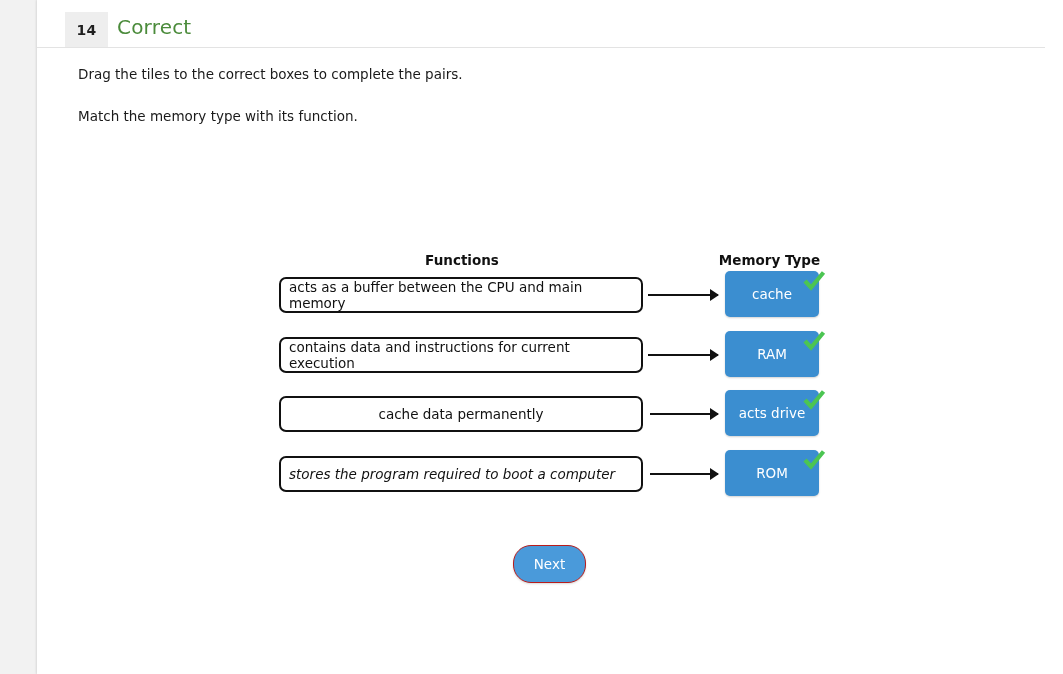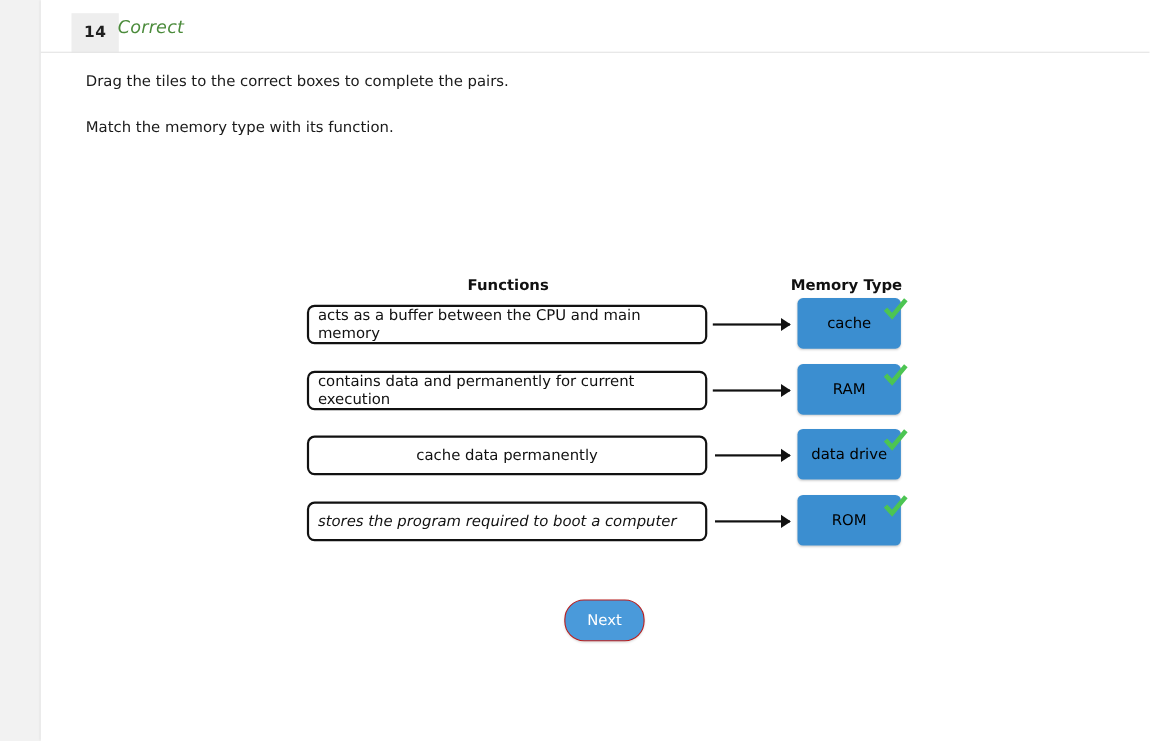--- a/index.html
+++ b/index.html
@@ -48,26 +48,25 @@
     align-items: center;
     justify-content: center;
     font-size: 14px;
     font-weight: bold;
     color: #1f1f1f;
     letter-spacing: .3px;
     margin-left: 14px;
   }
   .status-label {
     position: absolute;
-    left: 70px; top: 15px;
-    font-size: 16px;
+    left: 80px; top: 15px;
+    font-size: 20px;
     color: #4b8b3b;
     font-weight: normal;
     letter-spacing: .2px;
-    font-style: italic;
   }
   .header-rule {
     position: absolute;
     left: 37px; top: 47px;
     width: 1008px;
     height: 1px;
     background: #e3e3e3;
   }
   
   .instructions {
@@ -146,21 +145,21 @@
     border-bottom: 6px solid transparent;
     border-left: 9px solid #111;
   }
   
   .mem-tile {
     position: absolute;
     width: 94px;
     height: 46px;
     border-radius: 5px;
     background: #3b8ed0;
-    color: #000000;
+    color: #ffffff;
     display: flex;
     align-items: center;
     justify-content: center;
     font-size: 13.5px;
     box-shadow: 0 1px 2px rgba(0,0,0,0.18);
   }
   .check-icon {
     position: absolute;
     width: 26px;
     height: 26px;
@@ -205,21 +204,21 @@
     <div class="col-header memtype">Memory Type</div>
     <div id="rows-host">
         <div class="row" style="top: 277px;">
           <div class="fn-box fill">acts as a buffer between the CPU and main memory</div>
           <div class="arrow" style="left: 648px; width: 70px;">
             <div class="shaft"></div>
             <div class="head"></div>
           </div>
         </div>
         <div class="row" style="top: 337px;">
-          <div class="fn-box fill">contains data and permanently for current execution</div>
+          <div class="fn-box fill">contains data and instructions for current execution</div>
           <div class="arrow" style="left: 648px; width: 70px;">
             <div class="shaft"></div>
             <div class="head"></div>
           </div>
         </div>
         <div class="row" style="top: 396px;">
           <div class="fn-box center">cache data permanently</div>
           <div class="arrow" style="left: 650px; width: 68px;">
             <div class="shaft"></div>
             <div class="head"></div>
@@ -234,21 +233,21 @@
         </div>
       </div>
   <div class="mem-tile" style="left: 725px; top: 271px; background: rgb(59, 142, 208);">cache</div>
       <div class="check-icon" style="left: 801px; top: 268px;"><svg width="26" height="26" viewBox="0 0 26 26">
           <path d="M4 13 L10 19.5 L22.5 4.5" fill="none" stroke="#4cc552" stroke-width="4.2" stroke-linecap="butt" stroke-linejoin="miter"></path>
         </svg></div>
       <div class="mem-tile" style="left: 725px; top: 331px; background: rgb(59, 142, 208);">RAM</div>
       <div class="check-icon" style="left: 801px; top: 328px;"><svg width="26" height="26" viewBox="0 0 26 26">
           <path d="M4 13 L10 19.5 L22.5 4.5" fill="none" stroke="#4cc552" stroke-width="4.2" stroke-linecap="butt" stroke-linejoin="miter"></path>
         </svg></div>
-      <div class="mem-tile" style="left: 725px; top: 390px; background: rgb(59, 142, 208);">data drive</div>
+      <div class="mem-tile" style="left: 725px; top: 390px; background: rgb(59, 142, 208);">acts drive</div>
       <div class="check-icon" style="left: 801px; top: 387px;"><svg width="26" height="26" viewBox="0 0 26 26">
           <path d="M4 13 L10 19.5 L22.5 4.5" fill="none" stroke="#4cc552" stroke-width="4.2" stroke-linecap="butt" stroke-linejoin="miter"></path>
         </svg></div>
       <div class="mem-tile" style="left: 725px; top: 450px; background: rgb(59, 142, 208);">ROM</div>
       <div class="check-icon" style="left: 801px; top: 447px;"><svg width="26" height="26" viewBox="0 0 26 26">
           <path d="M4 13 L10 19.5 L22.5 4.5" fill="none" stroke="#4cc552" stroke-width="4.2" stroke-linecap="butt" stroke-linejoin="miter"></path>
         </svg></div>
     </div>
 
   <div class="next-button">Next</div>

